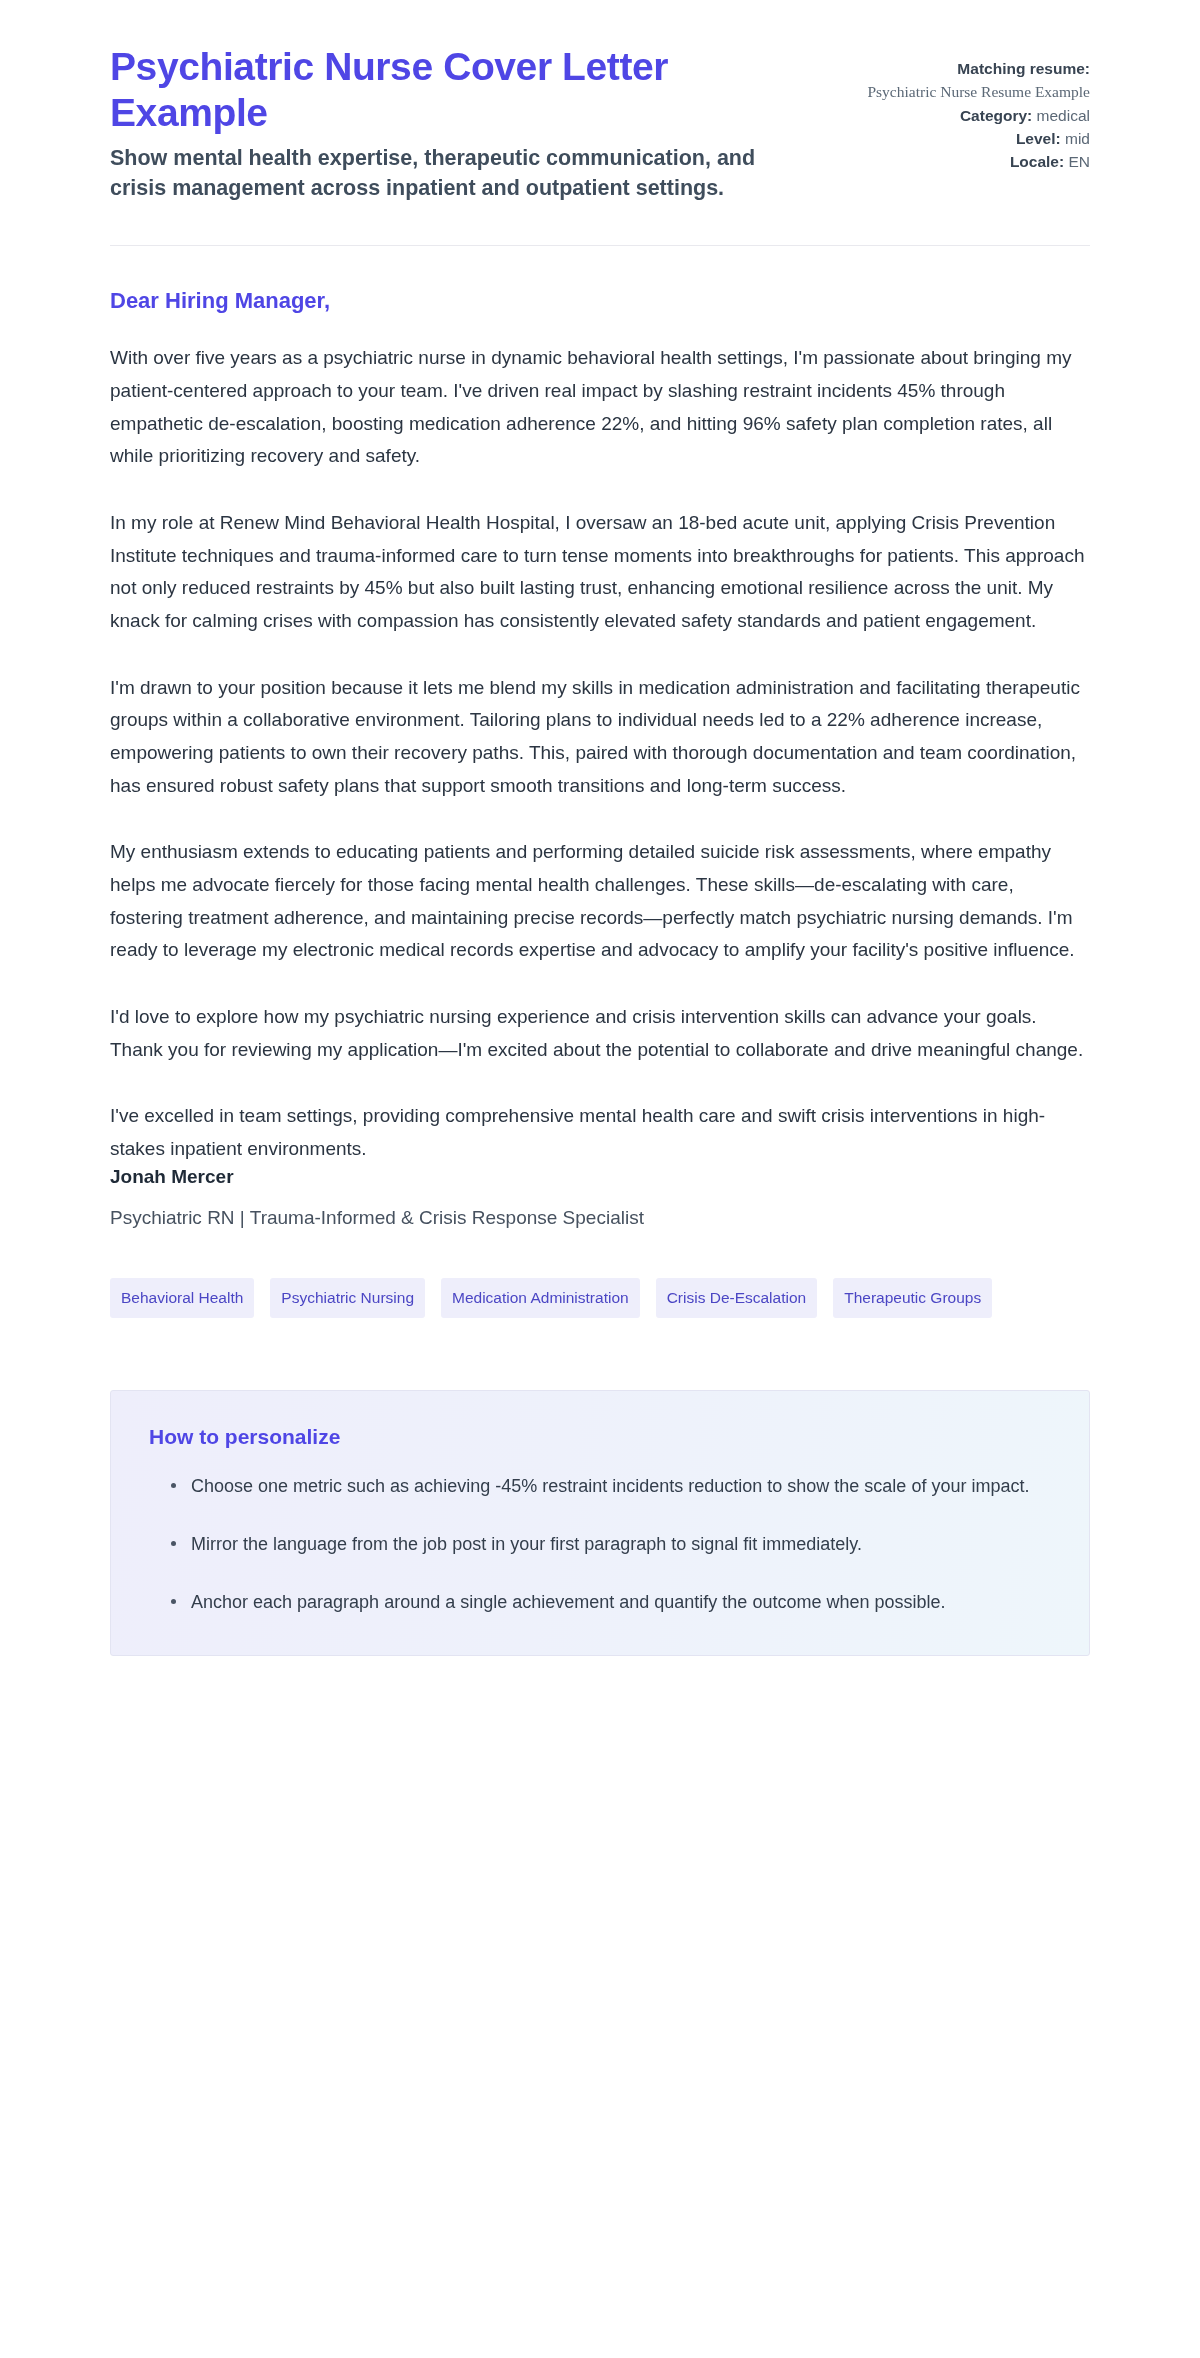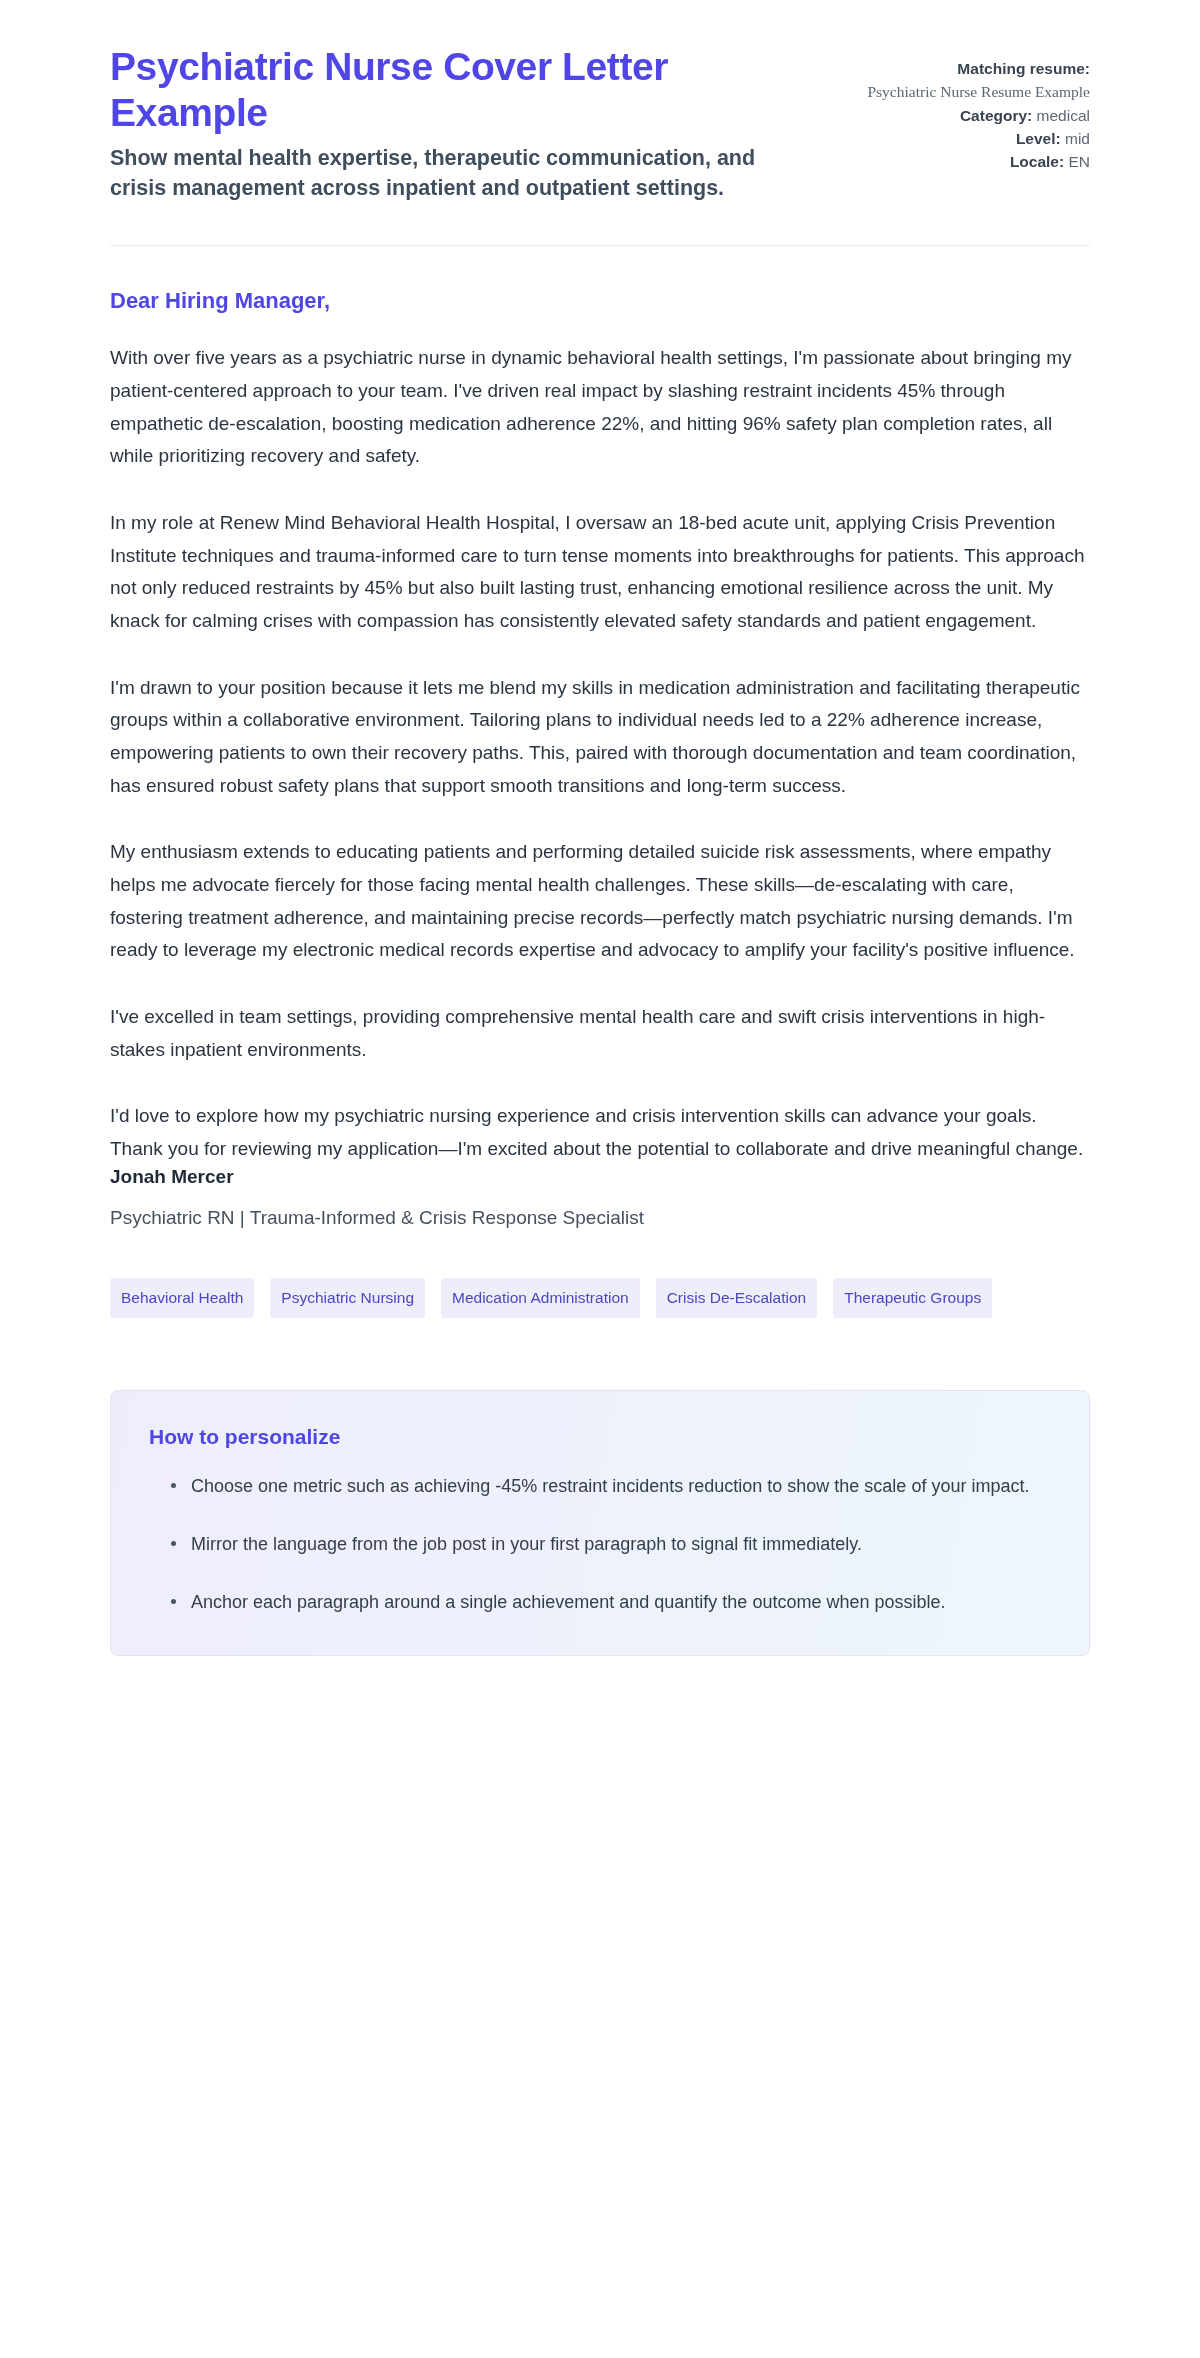--- a/index.html
+++ b/index.html
@@ -122,21 +122,21 @@
     border-radius: 3px;
     white-space: nowrap;
   }
 
   
   .callout {
     margin-top: 72px;
     margin-bottom: 40px;
     background: linear-gradient(100deg, #eeeefb 0%, #eef1fb 45%, #eef6fb 100%);
     border: 1px solid #e3e4f2;
-    border-radius: 8px;
+    border-radius: 3px;
     padding: 34px 38px 38px 38px;
   }
   .callout-title {
     margin: 0 0 22px 0;
     font-size: 21px;
     font-weight: 700;
     color: #4f46e5;
   }
   .callout-list {
     margin: 0;
@@ -199,22 +199,22 @@
 
   <hr class="rule">
 
   <div class="letter">
     <p class="salutation">Dear Hiring Manager,</p>
     <div id="paragraphs">
         <p class="para">With over five years as a psychiatric nurse in dynamic behavioral health settings, I'm passionate about bringing my patient-centered approach to your team. I've driven real impact by slashing restraint incidents 45% through empathetic de-escalation, boosting medication adherence 22%, and hitting 96% safety plan completion rates, all while prioritizing recovery and safety.</p>
         <p class="para">In my role at Renew Mind Behavioral Health Hospital, I oversaw an 18-bed acute unit, applying Crisis Prevention Institute techniques and trauma-informed care to turn tense moments into breakthroughs for patients. This approach not only reduced restraints by 45% but also built lasting trust, enhancing emotional resilience across the unit. My knack for calming crises with compassion has consistently elevated safety standards and patient engagement.</p>
         <p class="para">I'm drawn to your position because it lets me blend my skills in medication administration and facilitating therapeutic groups within a collaborative environment. Tailoring plans to individual needs led to a 22% adherence increase, empowering patients to own their recovery paths. This, paired with thorough documentation and team coordination, has ensured robust safety plans that support smooth transitions and long-term success.</p>
         <p class="para">My enthusiasm extends to educating patients and performing detailed suicide risk assessments, where empathy helps me advocate fiercely for those facing mental health challenges. These skills—de-escalating with care, fostering treatment adherence, and maintaining precise records—perfectly match psychiatric nursing demands. I'm ready to leverage my electronic medical records expertise and advocacy to amplify your facility's positive influence.</p>
+        <p class="para">I'd love to explore how my psychiatric nursing experience and crisis intervention skills can advance your goals. Thank you for reviewing my application—I'm excited about the potential to collaborate and drive meaningful change.</p>
         <p class="para">I've excelled in team settings, providing comprehensive mental health care and swift crisis interventions in high-stakes inpatient environments.</p>
-        <p class="para">I'd love to explore how my psychiatric nursing experience and crisis intervention skills can advance your goals. Thank you for reviewing my application—I'm excited about the potential to collaborate and drive meaningful change.</p>
       </div>
   </div>
 
   <div class="signature">
     <p class="sig-name">Jonah Mercer</p>
     <p class="sig-role">Psychiatric RN | Trauma-Informed &amp; Crisis Response Specialist</p>
   </div>
 
   <div class="tags" id="tags">
       <span class="tag">Behavioral Health</span>

